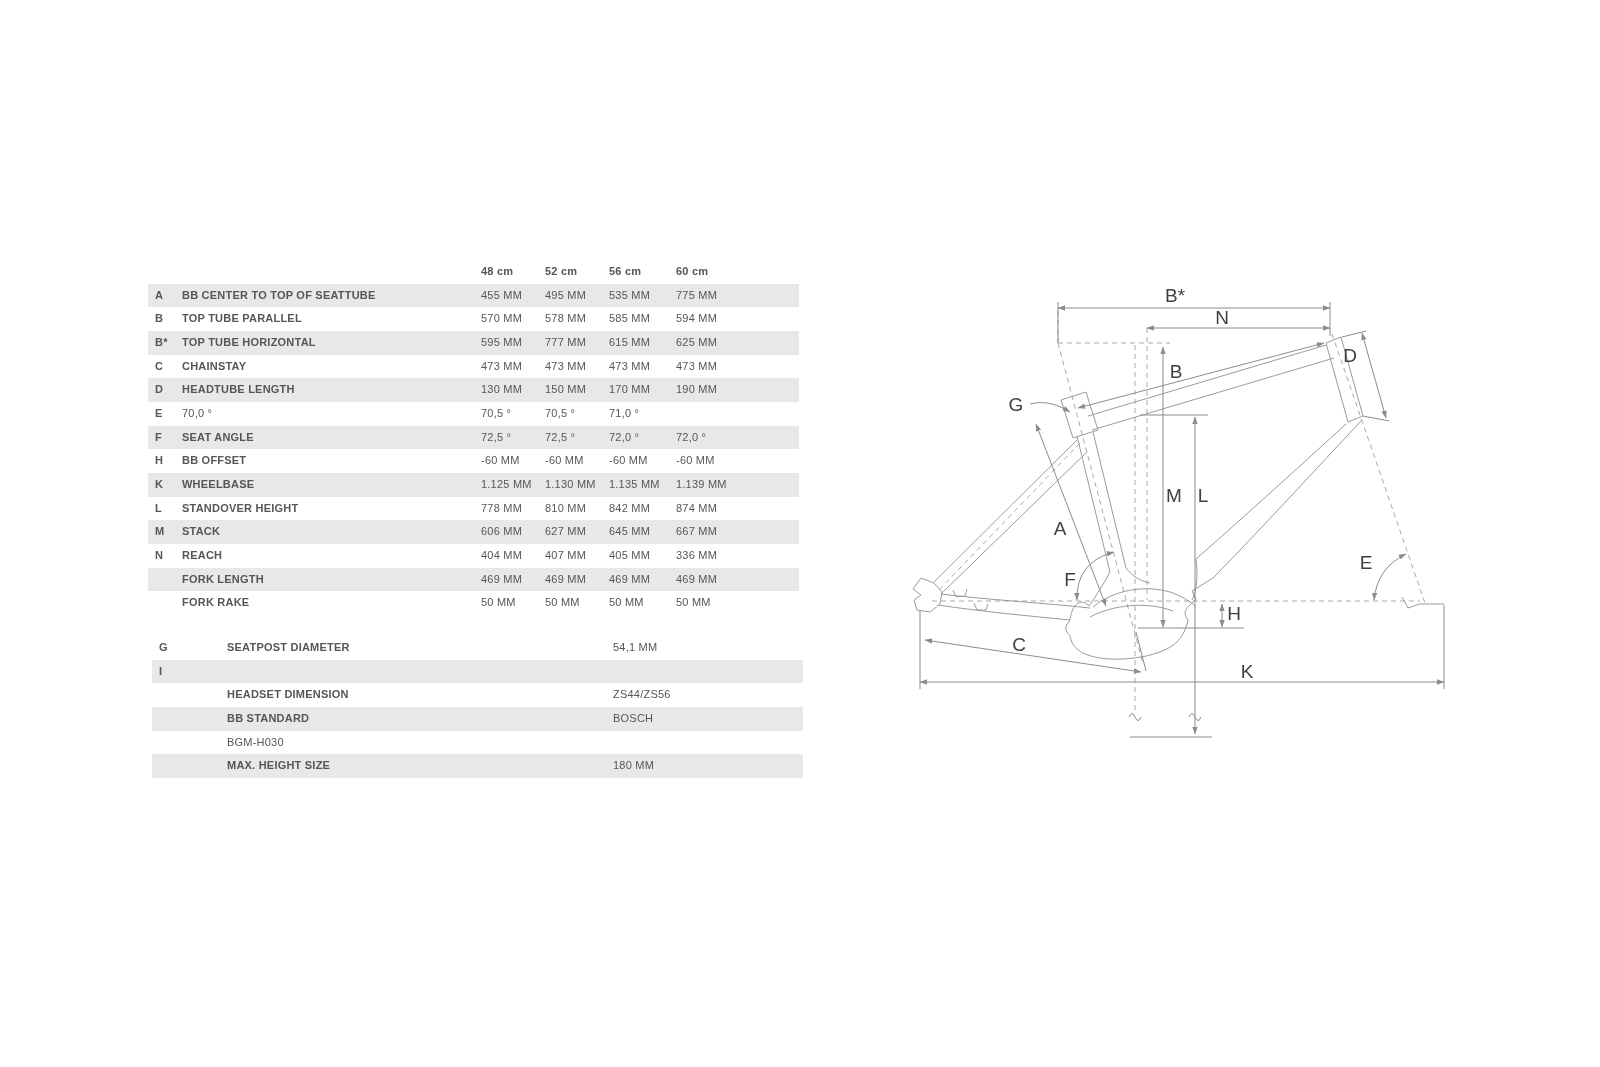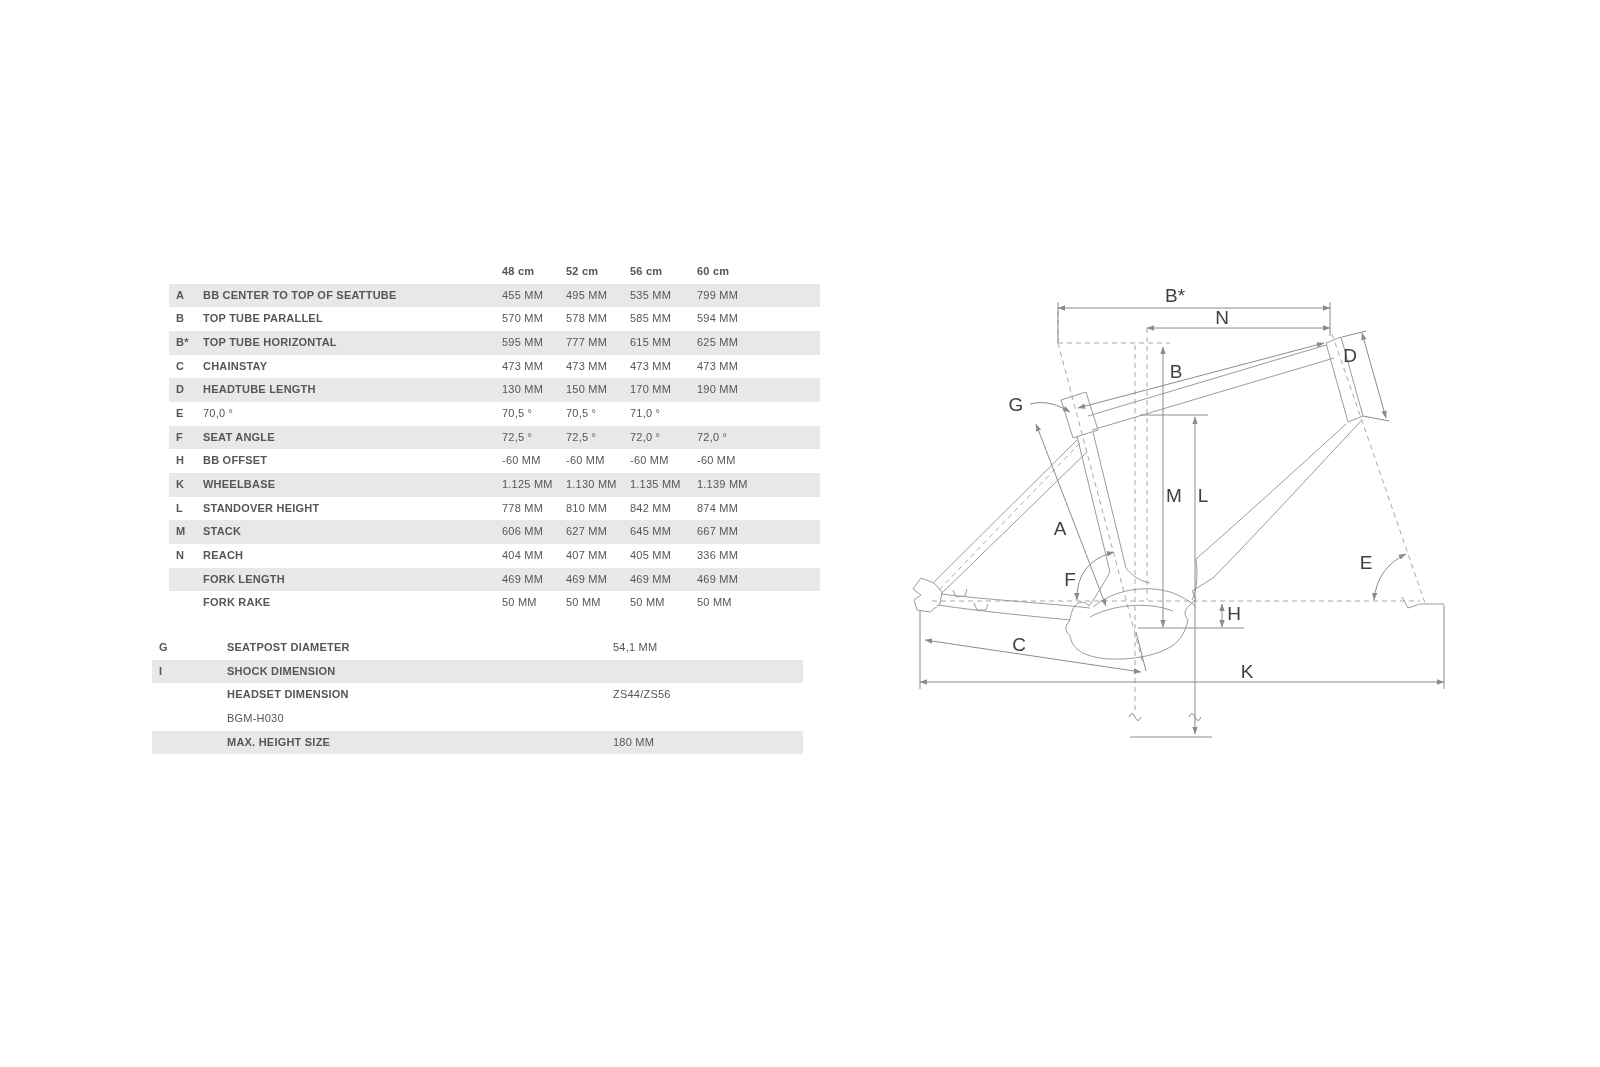--- a/index.html
+++ b/index.html
@@ -2,21 +2,21 @@
 <html style="--row-shade: #e8e8e8; --tbl-text: #55565a; --frame-line: #9b9b9b; --dim-line: #8c8c8c; --dash-line: #a9a9a9; --label-text: #3f3f3f; --page-bg: #ffffff;"><head>
 <meta charset="utf-8">
 <style>
   :root{
     --row-shade:#e8e8e8; --tbl-text:#55565a; --frame-line:#9b9b9b;
     --dim-line:#8c8c8c; --dash-line:#a9a9a9; --label-text:#3f3f3f; --page-bg:#ffffff;
   }
   html,body{margin:0;padding:0}
   body{width:1600px;height:1067px;background:var(--page-bg);position:relative;overflow:hidden;
        font-family:"Liberation Sans",sans-serif;color:var(--tbl-text)}
-  .geo-table{position:absolute;left:169px;top:260px;width:651px}
+  .geo-table{position:absolute;left:148px;top:260px;width:651px}
   .spec-table{position:absolute;left:152px;top:636px;width:651px}
   .g-row,.g-header{display:grid;grid-template-columns:27px 299px 64px 64px 67px 1fr;
        padding-left:7px;height:23.7px;line-height:23.7px;font-size:11px;letter-spacing:.02em}
   .s-row{display:grid;grid-template-columns:68px 386px 1fr;
        padding-left:7px;height:23.7px;line-height:23.7px;font-size:11px;letter-spacing:.02em}
   .g-header{height:23.5px;line-height:23.5px}
   .shaded{background:var(--row-shade)}
   .c-letter,.c-label,.c-head{font-weight:700}
   .c-val{font-weight:400}
   .cell{overflow:hidden;white-space:nowrap}
@@ -38,21 +38,21 @@
       <span class="cell c-head">56 cm</span>
       <span class="cell c-head">60 cm</span>
     </div>
   <div id="geo-rows">
       <div class="g-row shaded">
         <span class="cell c-letter">A</span>
         <span class="cell c-label">BB CENTER TO TOP OF SEATTUBE</span>
         <span class="cell c-val">455 MM</span>
         <span class="cell c-val">495 MM</span>
         <span class="cell c-val">535 MM</span>
-        <span class="cell c-val">799 MM</span>
+        <span class="cell c-val">775 MM</span>
       </div>
       <div class="g-row">
         <span class="cell c-letter">B</span>
         <span class="cell c-label">TOP TUBE PARALLEL</span>
         <span class="cell c-val">570 MM</span>
         <span class="cell c-val">578 MM</span>
         <span class="cell c-val">585 MM</span>
         <span class="cell c-val">594 MM</span>
       </div>
       <div class="g-row shaded">
@@ -155,27 +155,31 @@
 
 <div class="spec-table">
   <div id="spec-rows">
       <div class="s-row">
         <span class="cell c-letter">G</span>
         <span class="cell c-label">SEATPOST DIAMETER</span>
         <span class="cell c-val">54,1 MM</span>
       </div>
       <div class="s-row shaded">
         <span class="cell c-letter">I</span>
-        <span class="cell c-label">SHOCK DIMENSION</span>
         <span class="cell c-val"></span>
       </div>
       <div class="s-row">
         <span class="cell c-letter"></span>
         <span class="cell c-label">HEADSET DIMENSION</span>
         <span class="cell c-val">ZS44/ZS56</span>
+      </div>
+      <div class="s-row shaded">
+        <span class="cell c-letter"></span>
+        <span class="cell c-label">BB STANDARD</span>
+        <span class="cell c-val">BOSCH</span>
       </div>
       <div class="s-row">
         <span class="cell c-letter"></span>
         <span class="cell c-val">BGM-H030</span>
       </div>
       <div class="s-row shaded">
         <span class="cell c-letter"></span>
         <span class="cell c-label">MAX. HEIGHT SIZE</span>
         <span class="cell c-val">180 MM</span>
       </div>

